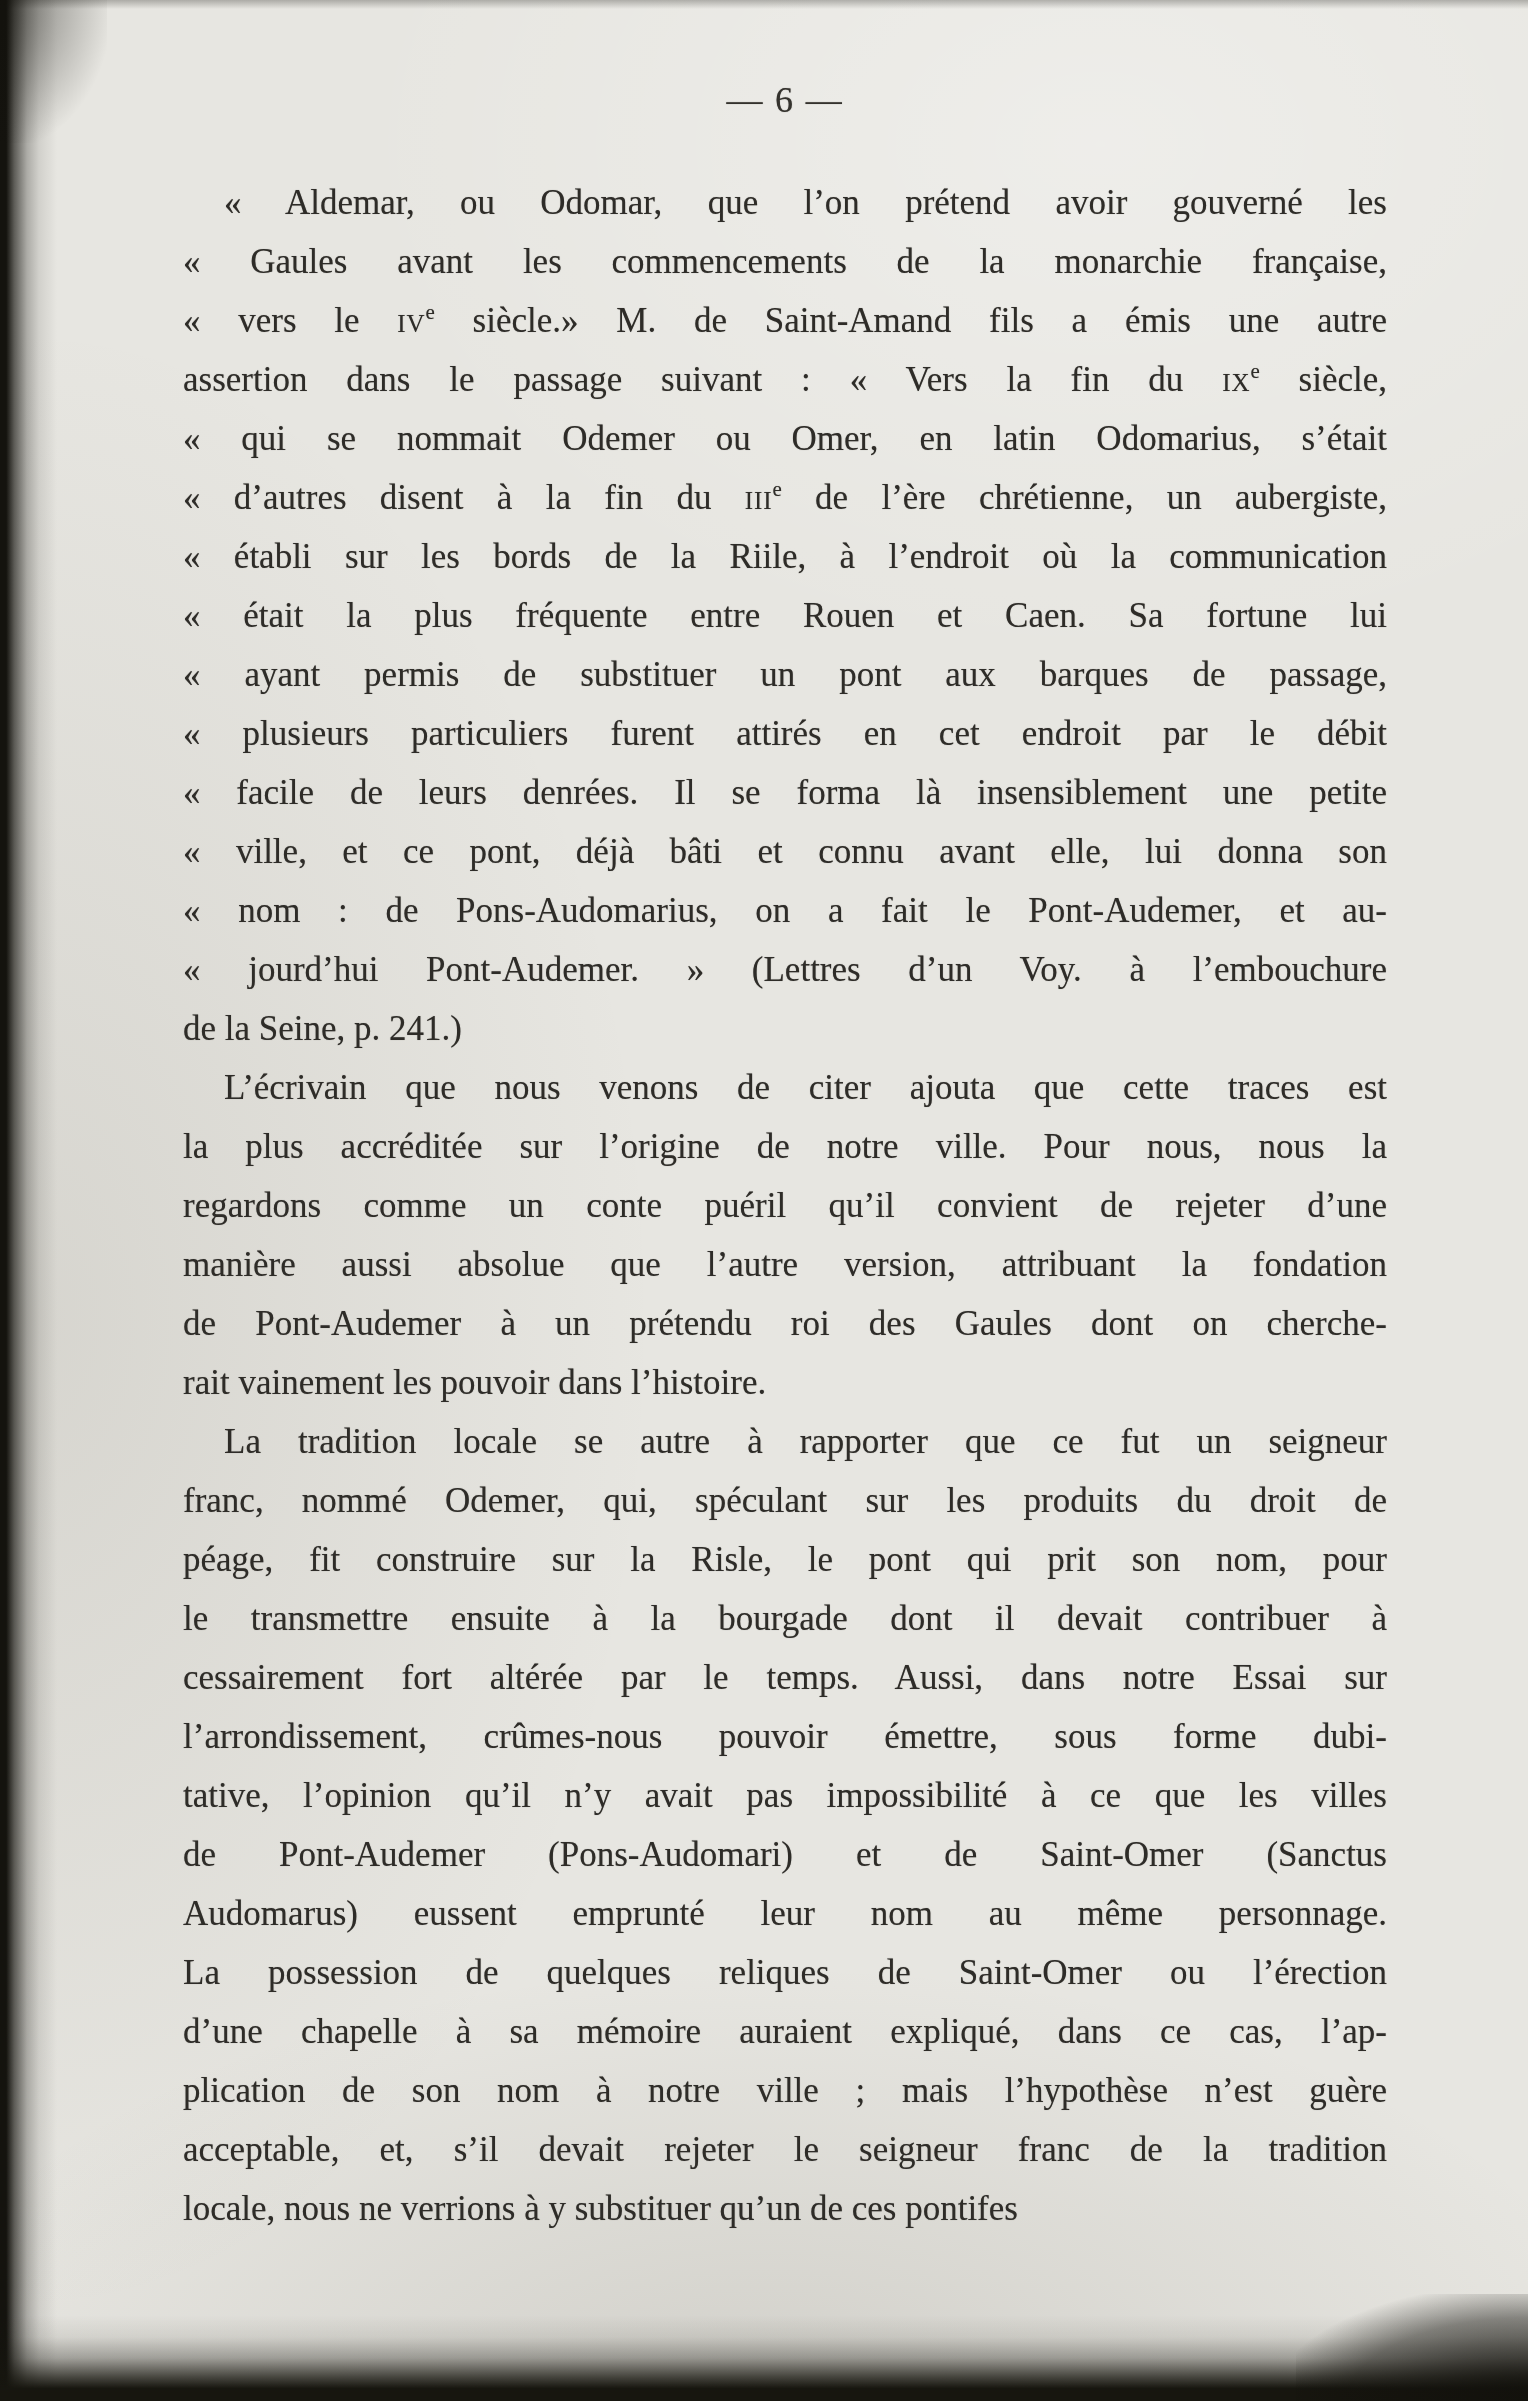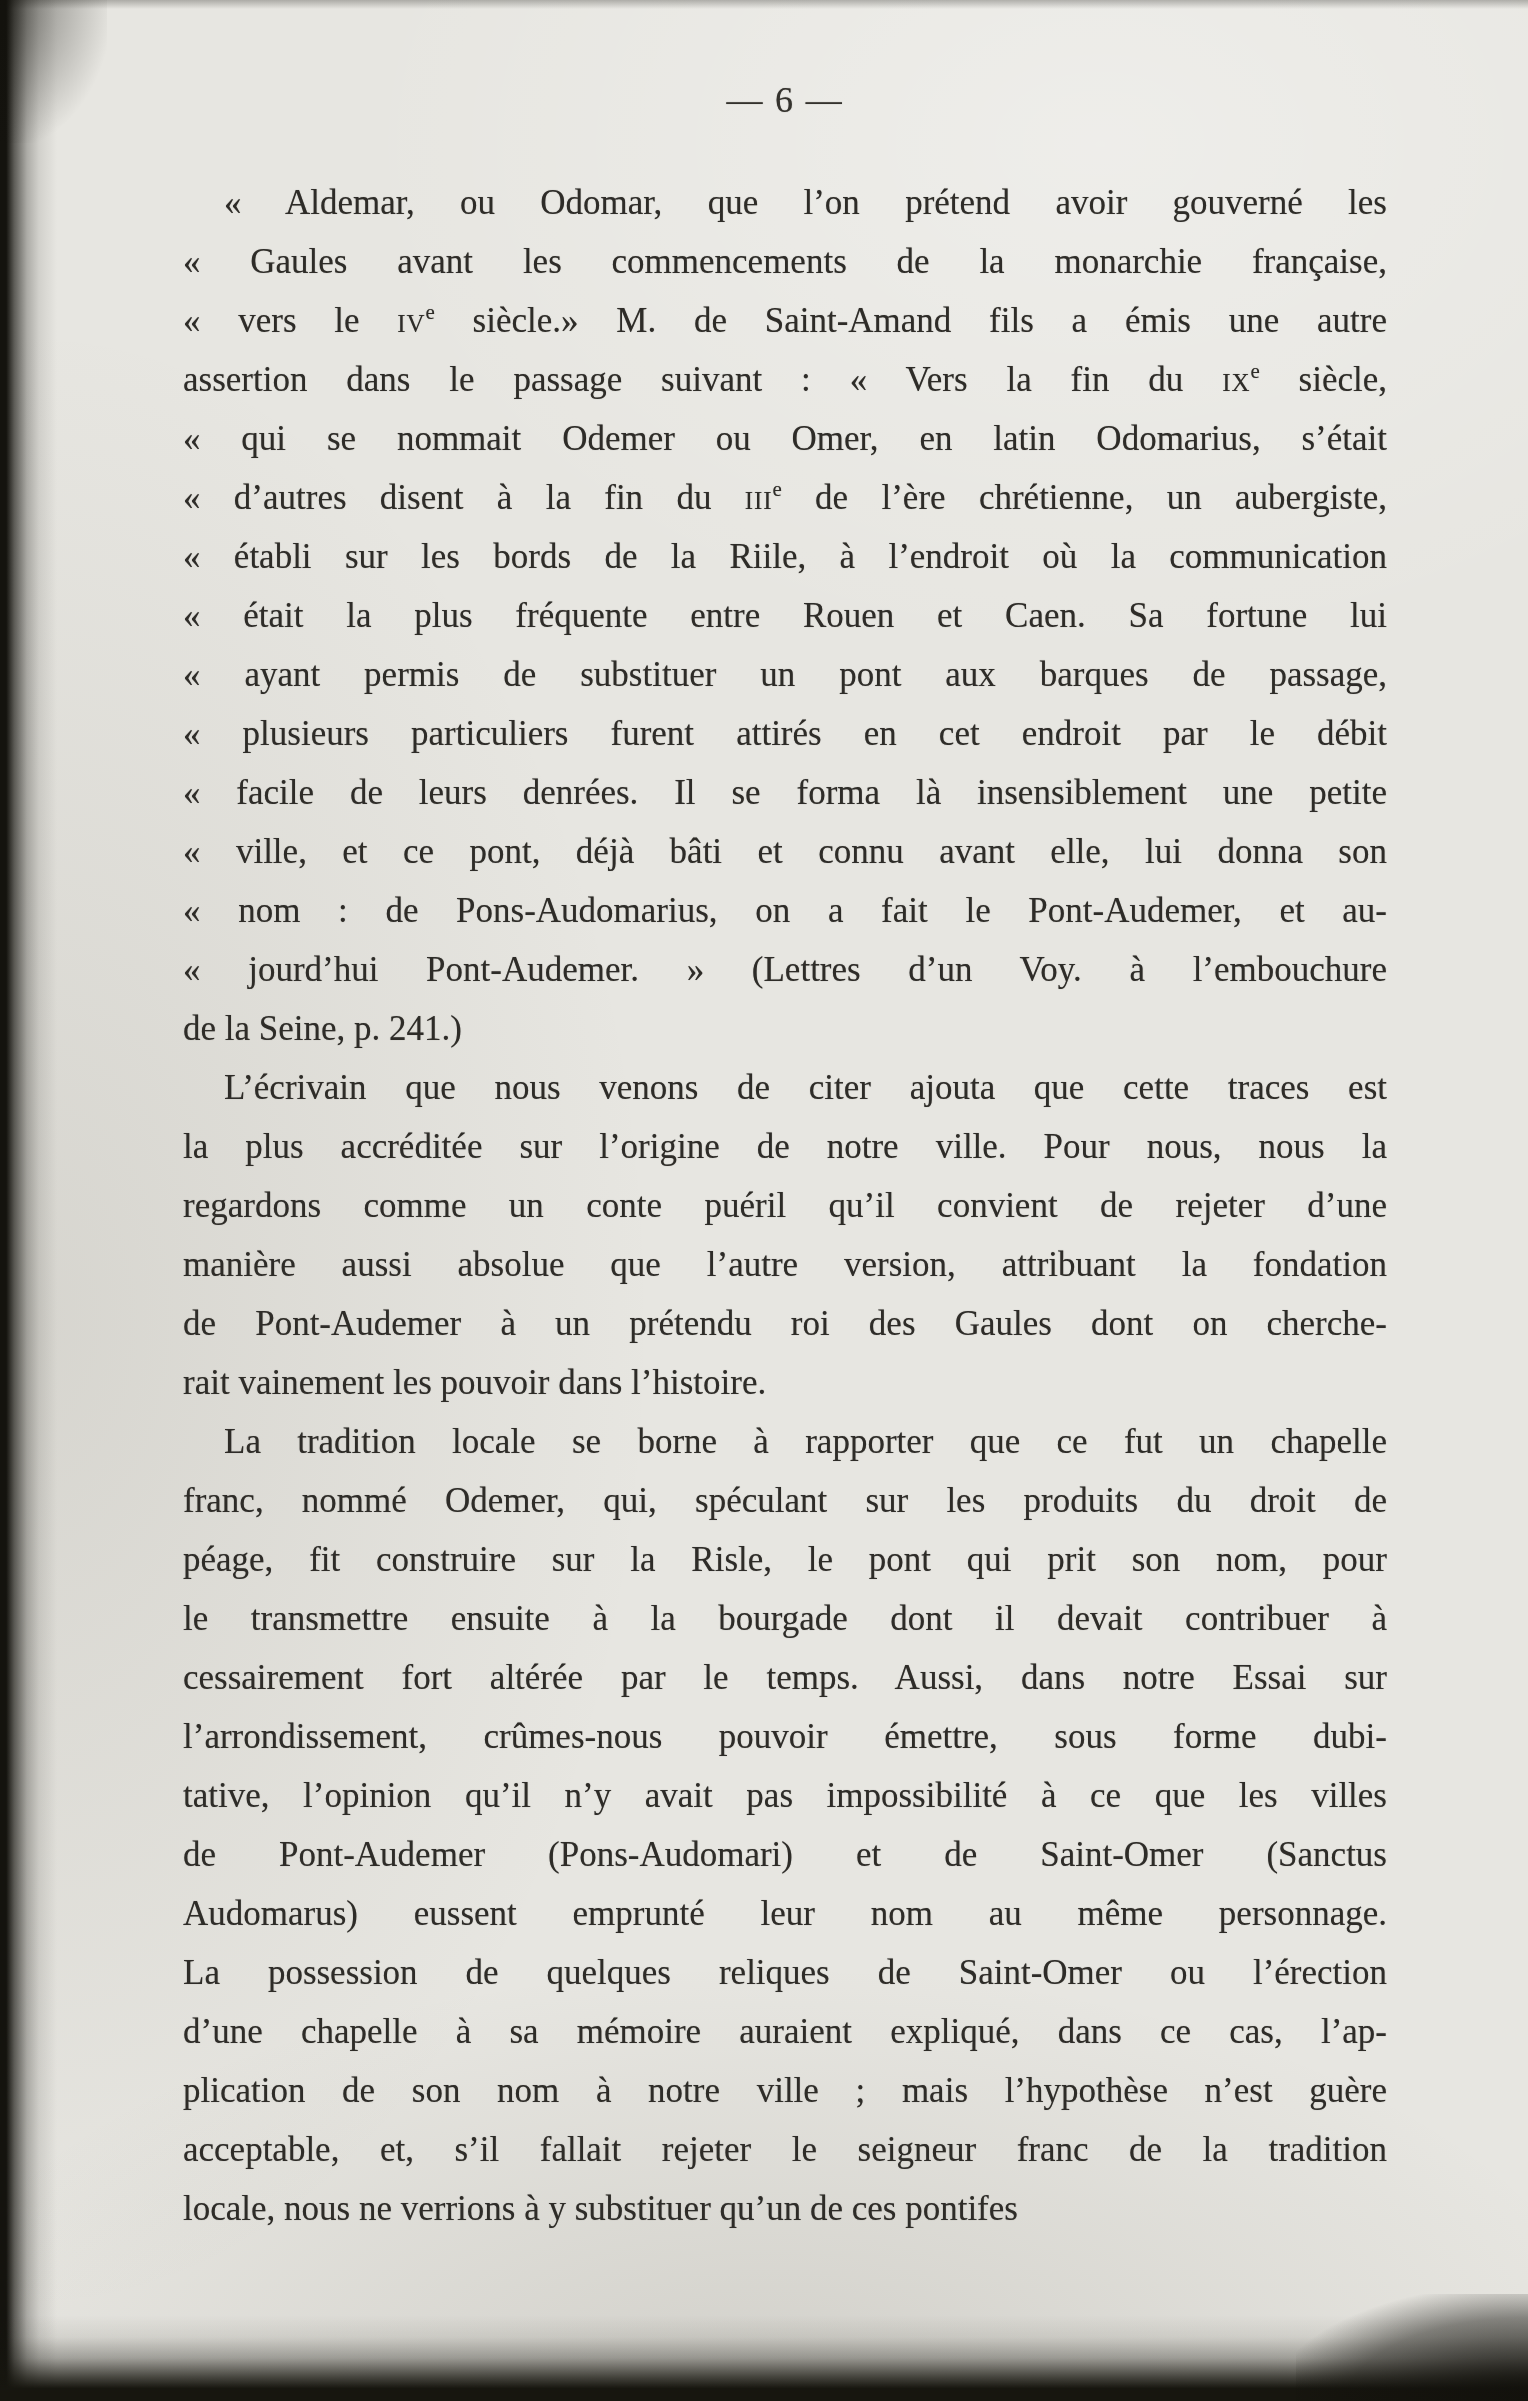--- a/index.html
+++ b/index.html
@@ -103,33 +103,33 @@
         <div class="line"><span>« ville, et ce pont, déjà bâti et connu avant elle, lui donna son</span></div>
         <div class="line"><span>« nom : de </span><span class="i">Pons-Audomarius,</span><span> on a fait </span><span class="i">le Pont-Audemer,</span><span> et au-</span></div>
         <div class="line"><span>« jourd’hui </span><span class="i">Pont-Audemer.</span><span> » (Lettres d’un Voy. à l’embouchure</span></div>
         <div class="line last"><span>de la Seine, p. 241.)</span></div>
         <div class="line indent"><span>L’écrivain que nous venons de citer ajouta que cette traces est</span></div>
         <div class="line"><span>la plus accréditée sur l’origine de notre ville. Pour nous, nous la</span></div>
         <div class="line"><span>regardons comme un conte puéril qu’il convient de rejeter d’une</span></div>
         <div class="line"><span>manière aussi absolue que l’autre version, attribuant la fondation</span></div>
         <div class="line"><span>de Pont-Audemer à un prétendu roi des Gaules dont on cherche-</span></div>
         <div class="line last"><span>rait vainement les pouvoir dans l’histoire.</span></div>
-        <div class="line indent"><span>La tradition locale se borne à rapporter que ce fut un chapelle</span></div>
+        <div class="line indent"><span>La tradition locale se autre à rapporter que ce fut un seigneur</span></div>
         <div class="line"><span>franc, nommé Odemer, qui, spéculant sur les produits du droit de</span></div>
         <div class="line"><span>péage, fit construire sur la Risle, le pont qui prit son nom, pour</span></div>
         <div class="line"><span>le transmettre ensuite à la bourgade dont il devait contribuer à</span></div>
         <div class="line"><span>cessairement fort altérée par le temps. Aussi, dans notre </span><span class="i">Essai sur</span></div>
         <div class="line"><span class="i">l’arrondissement,</span><span> crûmes-nous pouvoir émettre, sous forme dubi-</span></div>
         <div class="line"><span>tative, l’opinion qu’il n’y avait pas impossibilité à ce que les villes</span></div>
         <div class="line"><span>de Pont-Audemer </span><span class="i">(Pons-Audomari)</span><span> et de Saint-Omer </span><span class="i">(Sanctus</span></div>
         <div class="line"><span class="i">Audomarus)</span><span> eussent emprunté leur nom au même personnage.</span></div>
         <div class="line"><span>La possession de quelques reliques de Saint-Omer ou l’érection</span></div>
         <div class="line"><span>d’une chapelle à sa mémoire auraient expliqué, dans ce cas, l’ap-</span></div>
         <div class="line"><span>plication de son nom à notre ville ; mais l’hypothèse n’est guère</span></div>
-        <div class="line"><span>acceptable, et, s’il fallait rejeter le seigneur franc de la tradition</span></div>
+        <div class="line"><span>acceptable, et, s’il devait rejeter le seigneur franc de la tradition</span></div>
         <div class="line last"><span>locale, nous ne verrions à y substituer qu’un de ces </span><span class="i">pontifes</span></div>
       </div>
   </div>
   <div class="edge-top"></div>
   <div class="edge-left"></div>
   <div class="edge-bottom"></div>
   <div class="corner-top-left"></div>
   <div class="corner-bottom-right"></div>
 </div>
 

